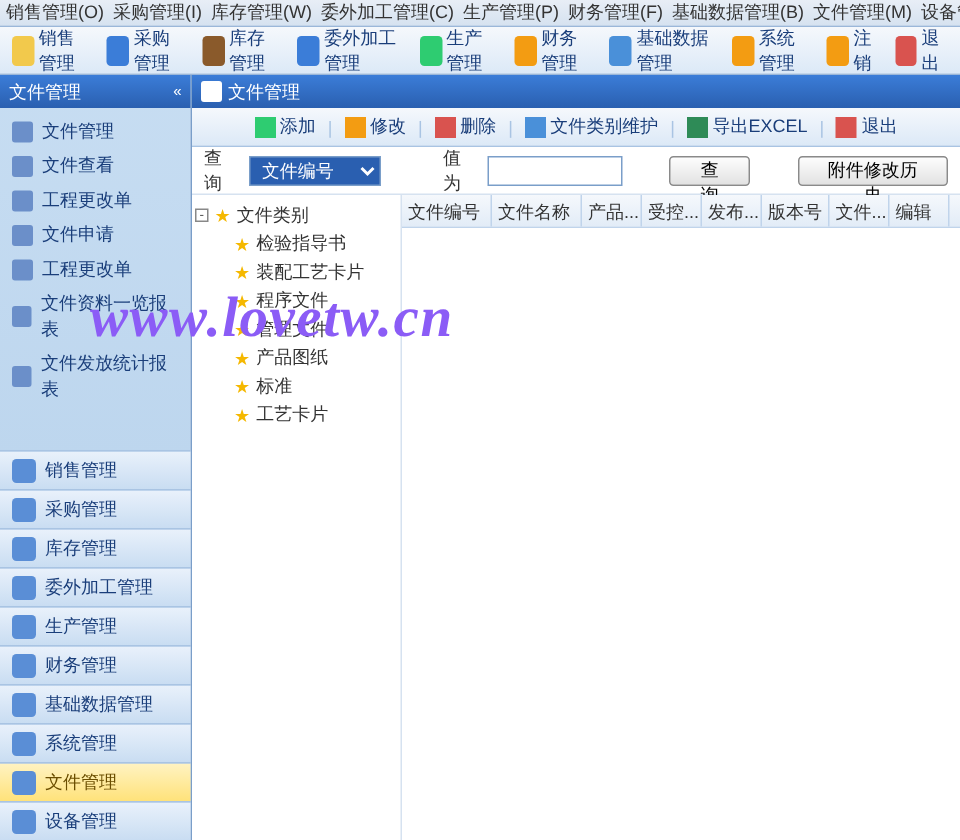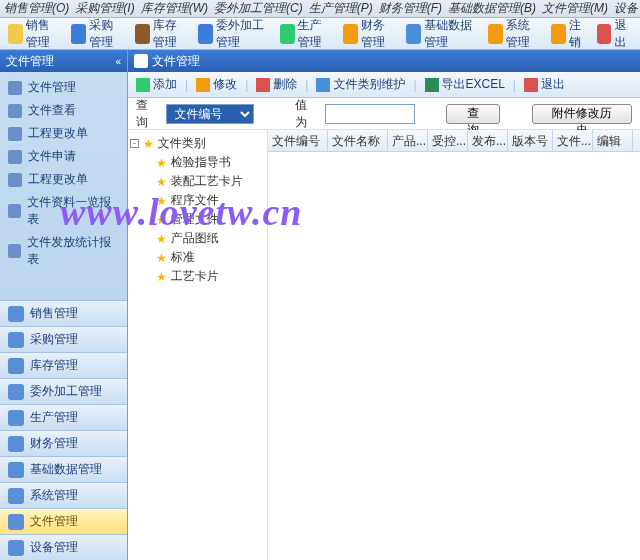--- a/index.html
+++ b/index.html
@@ -1,34 +1,34 @@
 <!DOCTYPE html>
 <html><head>
 <meta charset="utf-8">
 <style>
 * { margin: 0; padding: 0; box-sizing: border-box; font-family: "Microsoft YaHei", SimSun, sans-serif; font-size: 12px; }
 body { width: 640px; height: 560px; background: #fff; overflow: hidden; position: relative; }
-.menubar { height: 18px; background: linear-gradient(#e8eef6,#d6e2f0); display: flex; align-items: flex-start; padding: 0 4px; border-bottom: 1px solid #9bb7d9; font-style: italic; }
+.menubar { height: 18px; background: linear-gradient(#e8eef6,#d6e2f0); display: flex; align-items: flex-start; padding: 0 4px; border-bottom: 1px solid #9bb7d9; }
 .menubar span { margin-right: 6px; color: #333; white-space: nowrap; cursor: pointer; }
 .toolbar { height: 32px; background: linear-gradient(#f5f8fc,#dce9f7); display: flex; align-items: center; padding: 0 4px; border-bottom: 1px solid #9bb7d9; gap: 2px; }
 .tbtn { display: flex; align-items: center; gap: 3px; padding: 2px 4px; cursor: pointer; color: #1a3e7a; }
 .tbtn .ico { width: 20px; height: 20px; border-radius: 3px; display: flex; align-items: center; justify-content: center; font-size: 13px; color: #fff; }
 .main { display: flex; height: 510px; }
 .sidebar { width: 128px; background: linear-gradient(#c7ddf2,#b3cfea); border-right: 1px solid #7a9ec9; display: flex; flex-direction: column; }
 .side-head { height: 22px; background: linear-gradient(#3b7dd8,#2a5fb0); color: #fff; display: flex; align-items: center; justify-content: space-between; padding: 0 6px; font-size: 12px; }
 .side-group { padding: 4px 0; flex: 1; overflow: auto; }
 .side-item { display: flex; align-items: center; gap: 6px; padding: 3px 8px; color: #1a3e7a; cursor: pointer; }
 .side-item .sico { width: 14px; height: 14px; background: #6b8fc9; border-radius: 2px; }
 .side-bars { display: flex; flex-direction: column; }
 .side-bar { height: 26px; background: linear-gradient(#e9f1fb,#c9ddf2); border-top: 1px solid #a9c4e3; display: flex; align-items: center; gap: 6px; padding: 0 8px; color: #1a3e7a; cursor: pointer; }
 .side-bar.active { background: linear-gradient(#fff3c2,#ffe27a); color: #6b4e00; }
 .side-bar .bico { width: 16px; height: 16px; background: #5a8ed6; border-radius: 3px; }
 .content { flex: 1; background: #fff; display: flex; flex-direction: column; }
 .chead { height: 22px; background: linear-gradient(#3b7dd8,#2a5fb0); color: #fff; display: flex; align-items: center; padding: 0 6px; gap: 4px; }
-.ctool { height: 26px; background: linear-gradient(#f5f8fc,#dce9f7); border-bottom: 1px solid #a9c4e3; display: flex; align-items: center; padding: 0 4px; gap: 2px; }
+.ctool { height: 26px; background: linear-gradient(#f5f8fc,#dce9f7); border-bottom: 1px solid #a9c4e3; display: flex; align-items: center; padding: 0 4px; gap: 2px; justify-content: center; }
 .ctbtn { display: flex; align-items: center; gap: 3px; padding: 1px 4px; cursor: pointer; color: #1a3e7a; }
 .ctbtn .cico { width: 14px; height: 14px; }
 .search { height: 32px; display: flex; align-items: center; padding: 0 8px; gap: 6px; border-bottom: 1px solid #d6e2f0; }
 .search label { color: #333; }
 .search select, .search input { height: 20px; border: 1px solid #7a9ec9; padding: 0 4px; }
 .search select { width: 90px; background: #2a5fb0; color: #fff; }
 .search input { width: 90px; }
 .btn { height: 20px; padding: 0 14px; background: linear-gradient(#fdfdfd,#e2e2e2); border: 1px solid #8a8a8a; border-radius: 3px; cursor: pointer; }
 .workspace { flex: 1; display: flex; }
 .tree { width: 140px; border-right: 1px solid #d6e2f0; padding: 4px 2px; }

